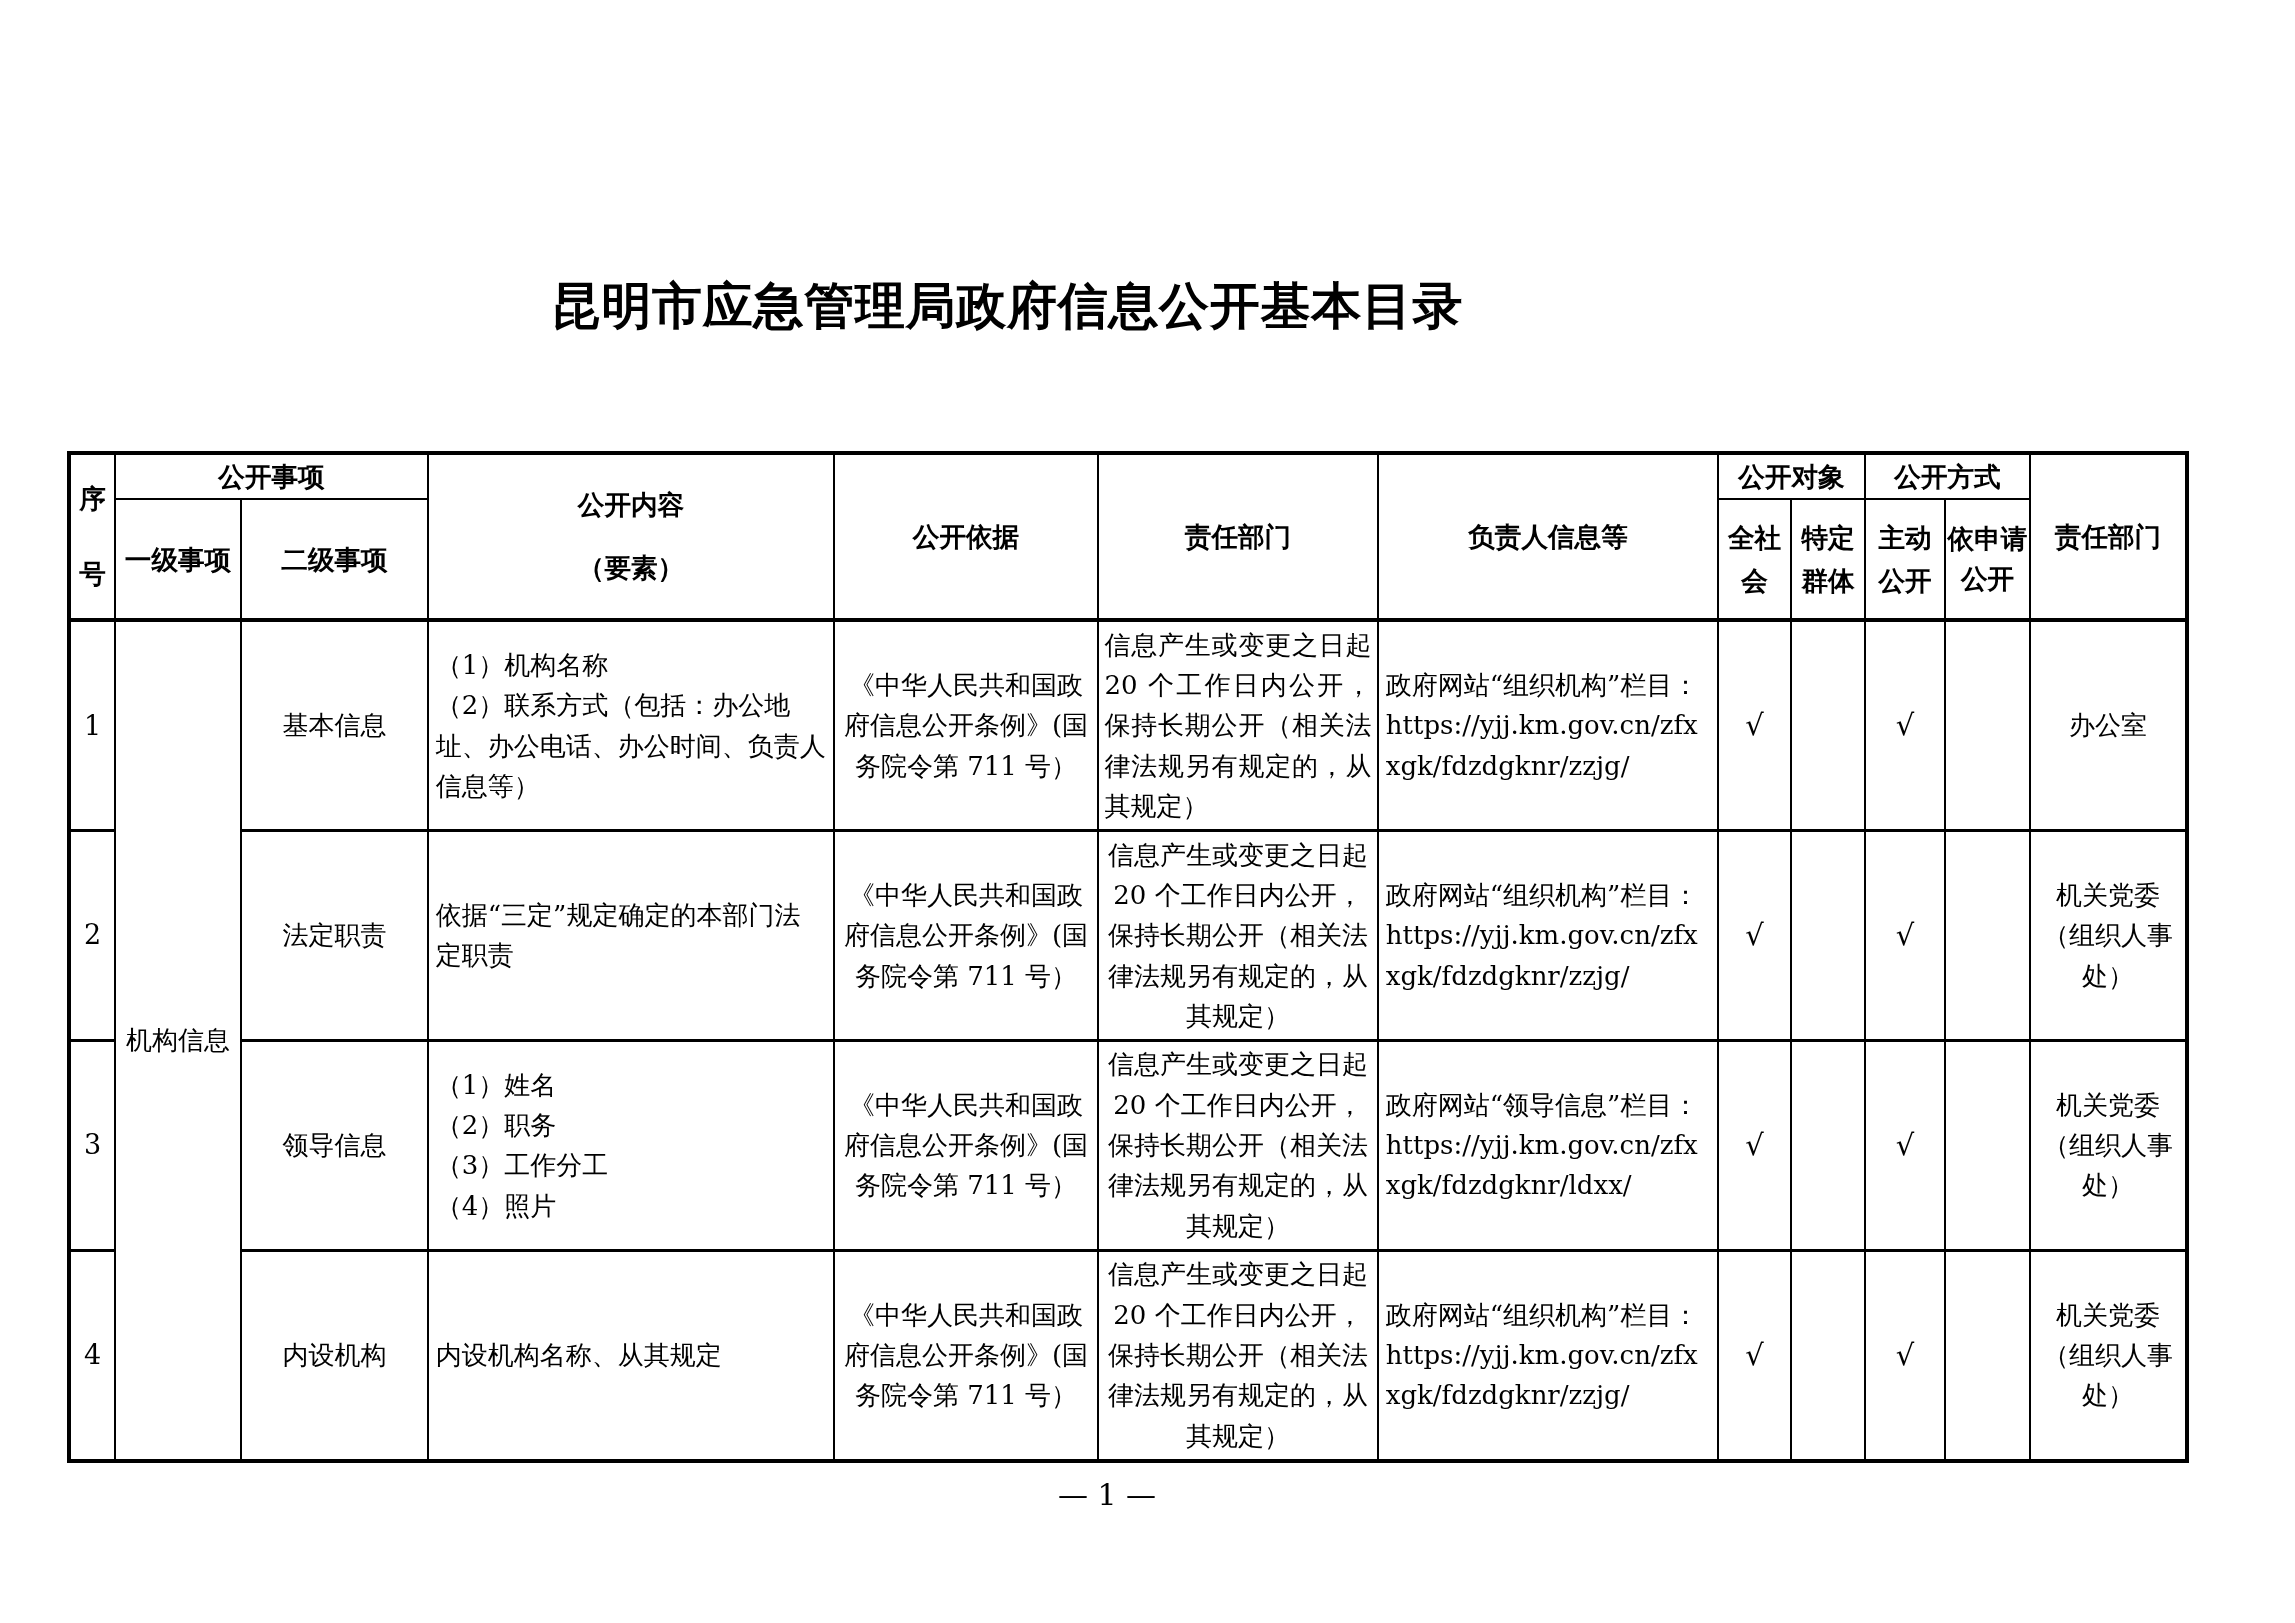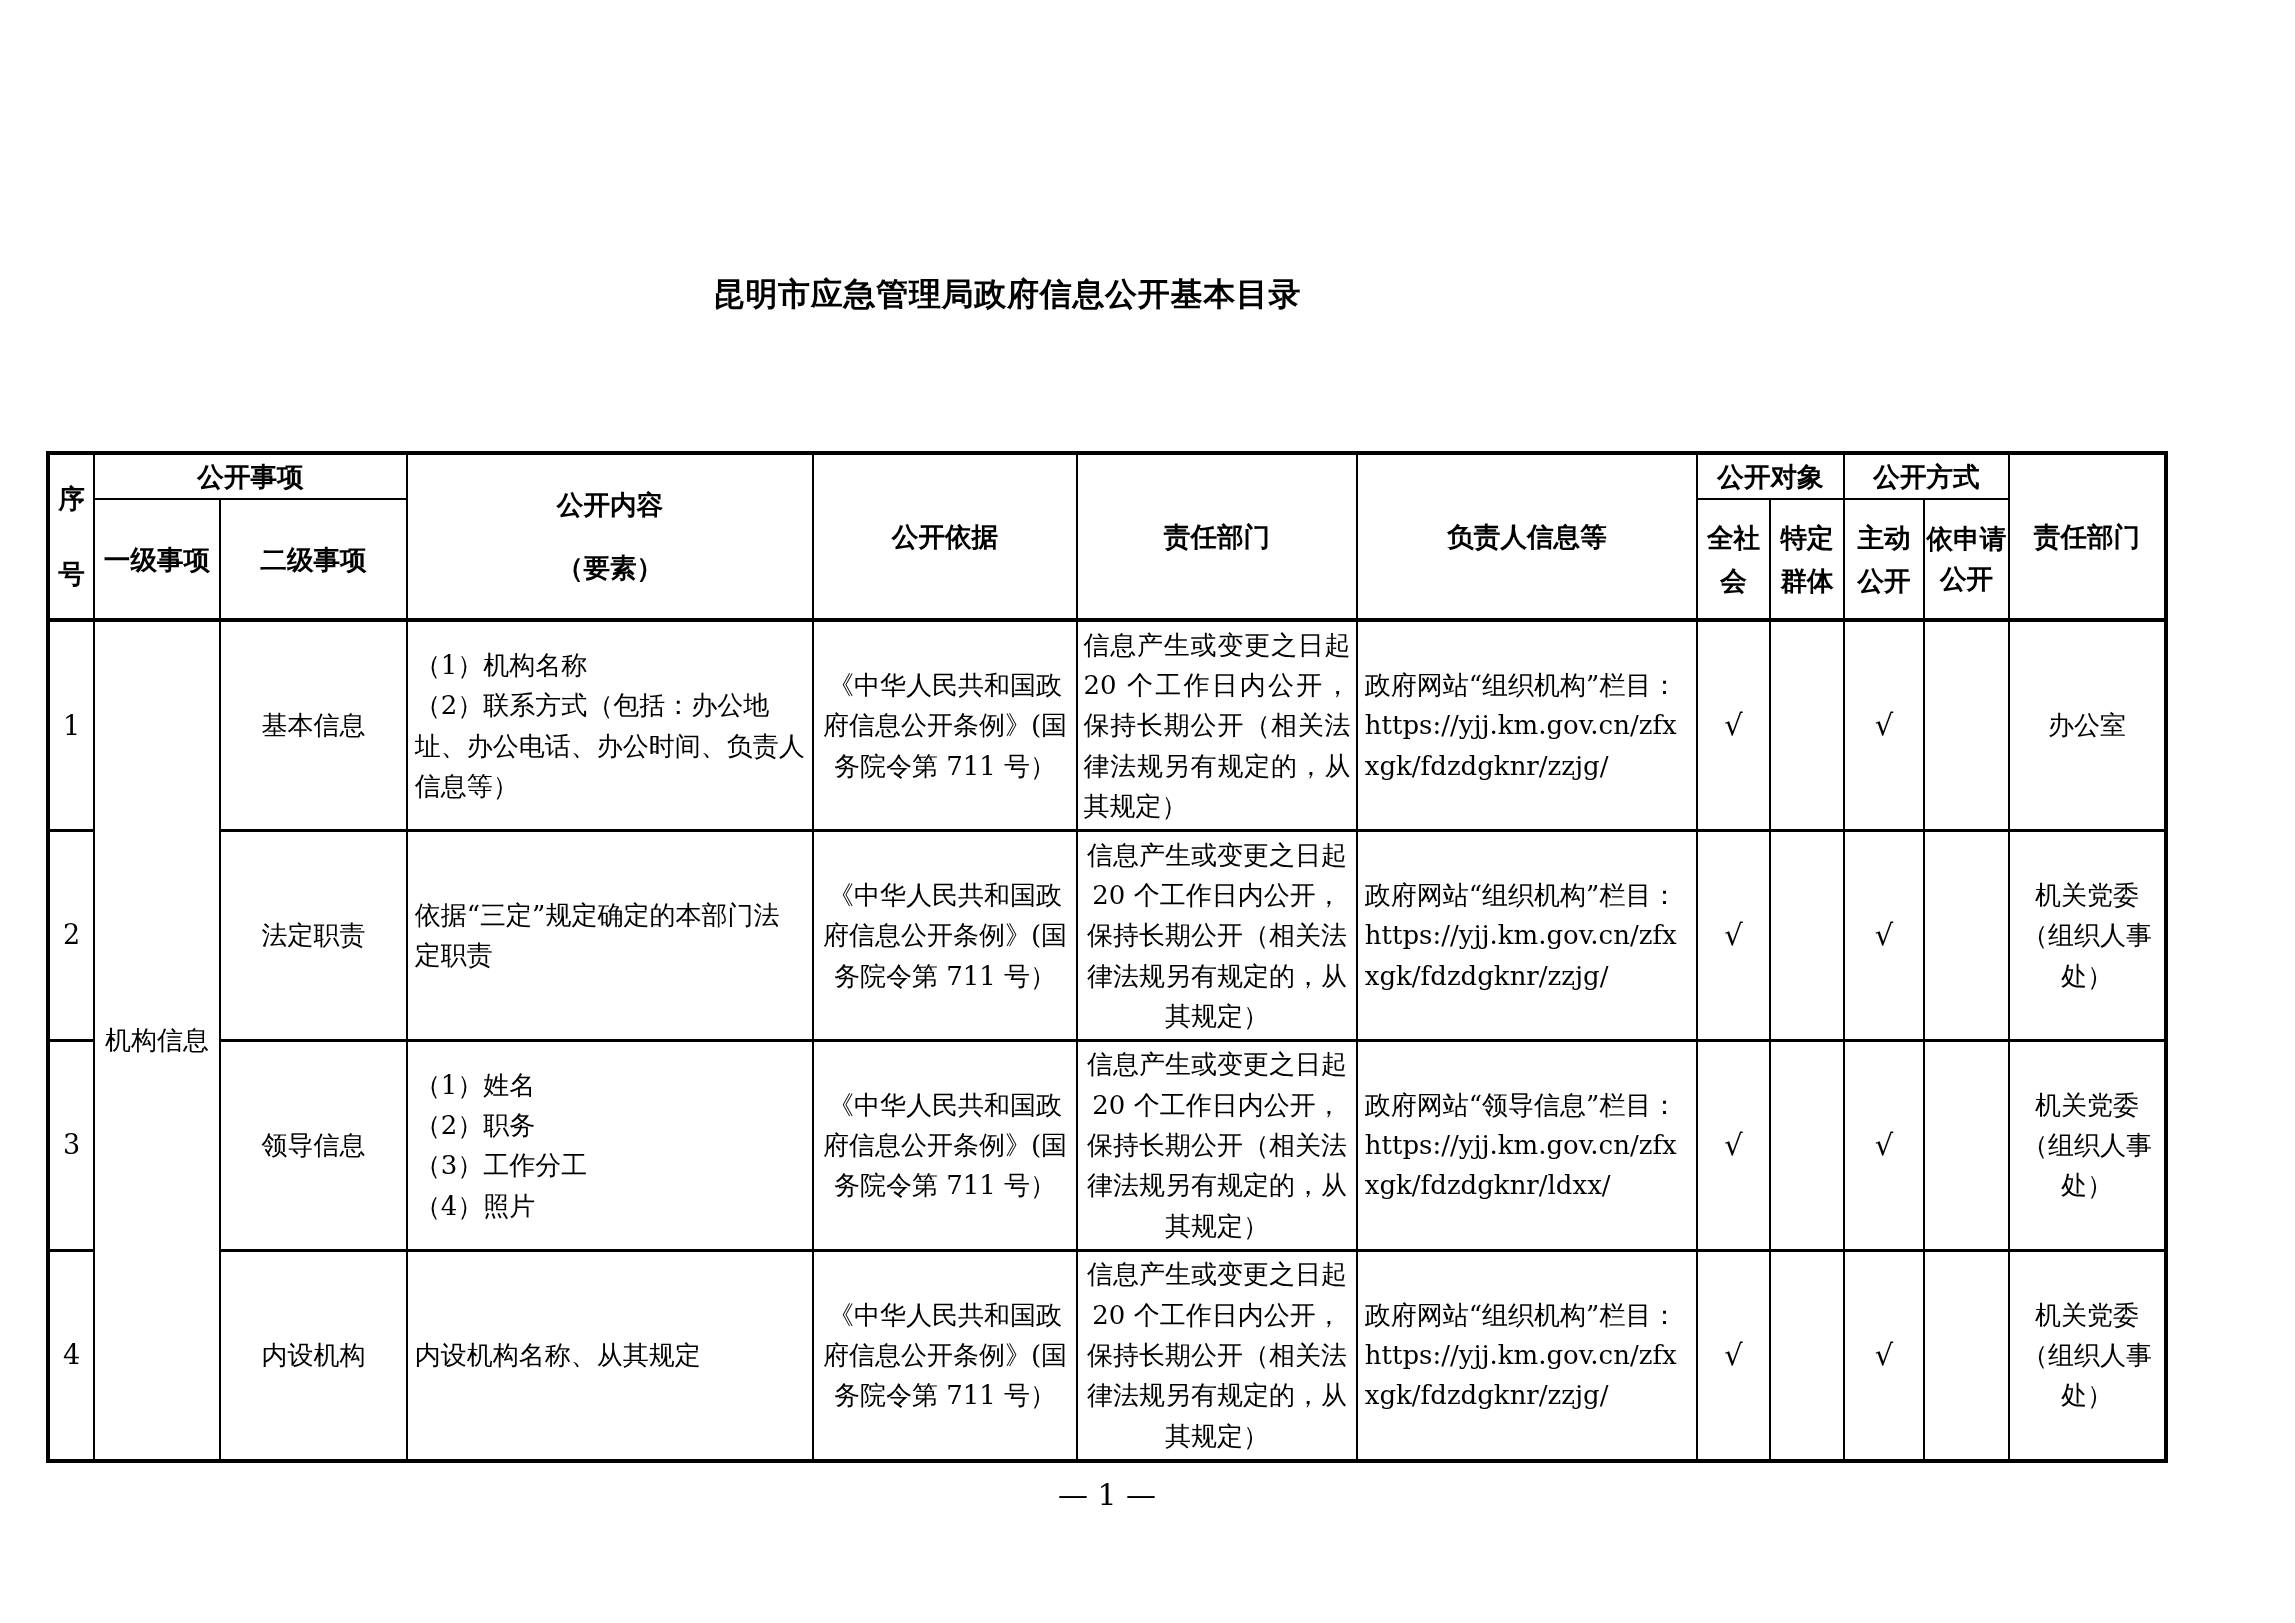--- a/index.html
+++ b/index.html
@@ -4,24 +4,24 @@
 <style>
   html,body{margin:0;padding:0;}
   body{
     width:2295px;height:1623px;
     background:#ffffff;color:#000;
     font-family:"DejaVu Serif","Liberation Serif",serif;
     position:relative;overflow:hidden;
   }
   .doc-title{
     position:absolute;top:273px;left:1007px;transform:translateX(-50%);
-    font-size:32px;font-weight:bold;letter-spacing:0.7px;white-space:nowrap;
+    font-size:50px;font-weight:bold;letter-spacing:0.7px;white-space:nowrap;
     font-family:"DejaVu Serif","Liberation Serif",serif;
   }
-  .tbl-wrap{position:absolute;left:46px;top:451px;}
+  .tbl-wrap{position:absolute;left:67px;top:451px;}
   table.main{
     border-collapse:collapse;table-layout:fixed;width:2118px;
     border:4.1px solid #000;
   }
   th,td{
     border:2px solid #000;padding:0;vertical-align:middle;text-align:center;
     overflow:hidden;
   }
   thead th{
     font-family:"DejaVu Sans","Liberation Sans",sans-serif;

